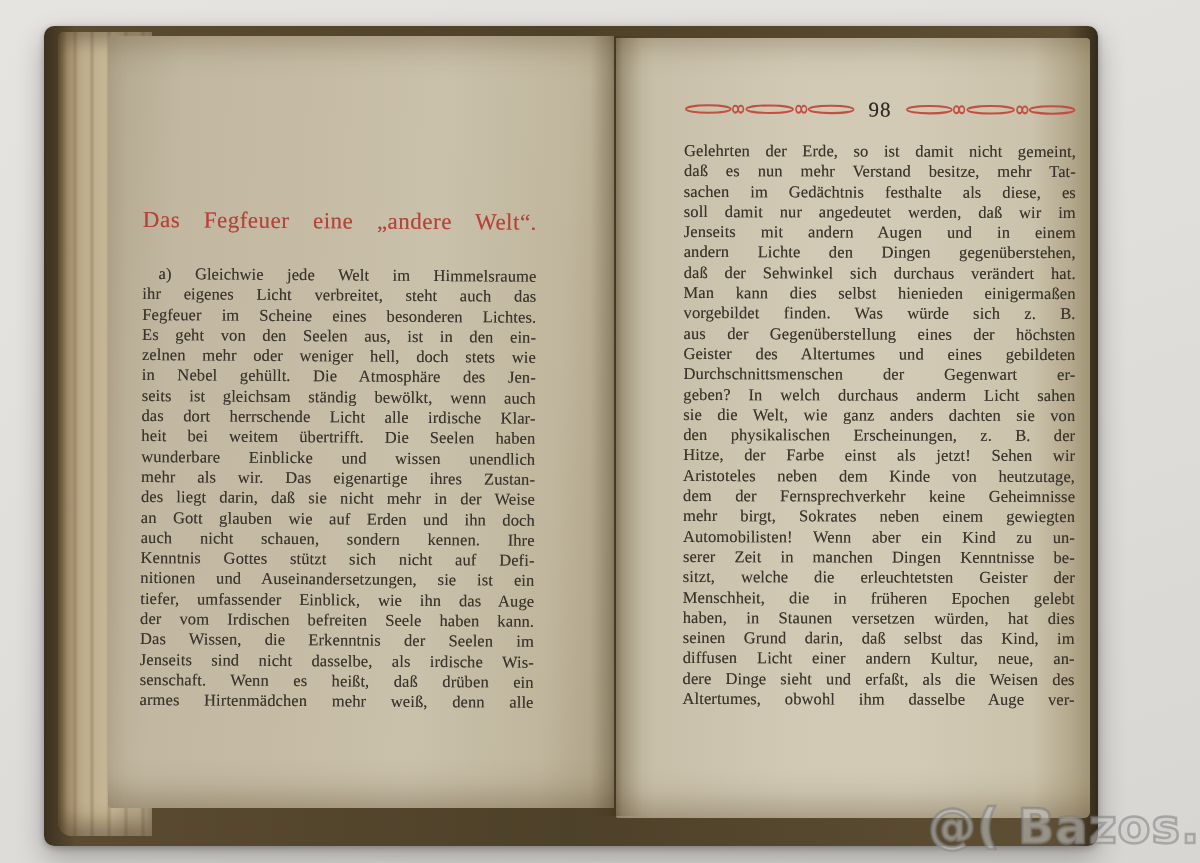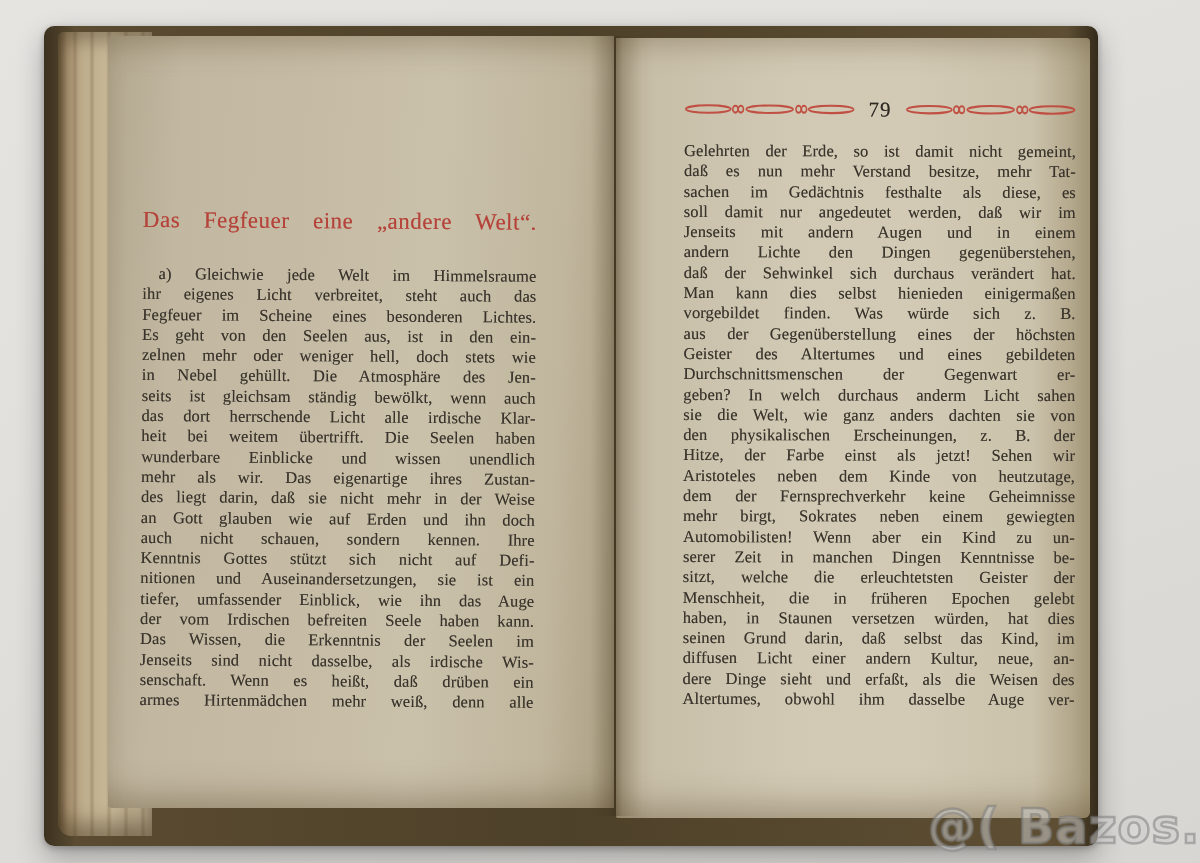--- a/index.html
+++ b/index.html
@@ -144,21 +144,21 @@
   <div class="right-header">
     <svg viewBox="0 0 190 10" preserveAspectRatio="none" fill="none" stroke="currentColor" stroke-width="1.7">
       <ellipse cx="27" cy="5" rx="25" ry="3.1"></ellipse>
       <circle cx="57" cy="5" r="2.9"></circle>
         <circle cx="63" cy="5" r="2.9"></circle>
       <ellipse cx="95" cy="5" rx="26" ry="3.1"></ellipse>
       <circle cx="127" cy="5" r="2.9"></circle>
         <circle cx="133" cy="5" r="2.9"></circle>
       <ellipse cx="163" cy="5" rx="25" ry="3.1"></ellipse>
     </svg>
-    <div class="page-number">79</div>
+    <div class="page-number">98</div>
     <svg viewBox="0 0 190 10" preserveAspectRatio="none" fill="none" stroke="currentColor" stroke-width="1.7">
       <ellipse cx="27" cy="5" rx="25" ry="3.1"></ellipse>
       <circle cx="57" cy="5" r="2.9"></circle>
         <circle cx="63" cy="5" r="2.9"></circle>
       <ellipse cx="95" cy="5" rx="26" ry="3.1"></ellipse>
       <circle cx="127" cy="5" r="2.9"></circle>
         <circle cx="133" cy="5" r="2.9"></circle>
       <ellipse cx="163" cy="5" rx="25" ry="3.1"></ellipse>
     </svg>
   </div>

